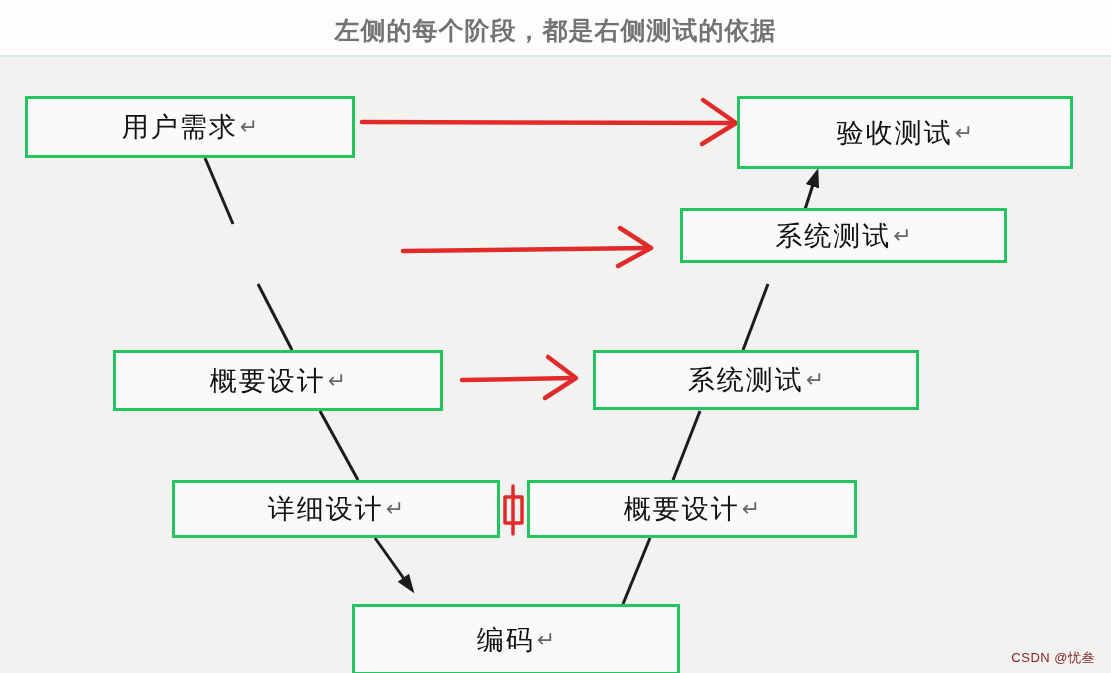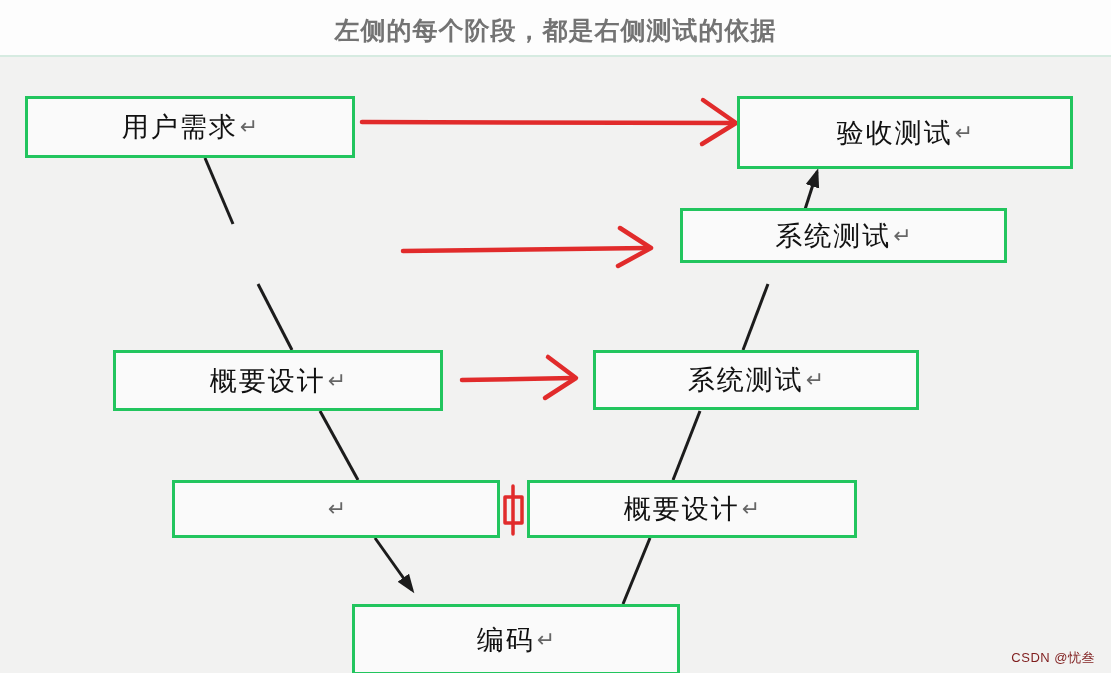--- a/index.html
+++ b/index.html
@@ -114,20 +114,21 @@
       <span class="nm">↵</span>
   </div>
 
 
   <div class="node" style="left:113px;top:350px;width:330px;height:61px">
     <span class="nl">概要设计</span>
       <span class="nm">↵</span>
   </div>
 
   <div class="node" style="left:172px;top:480px;width:328px;height:58px">
+    <span class="nl">详细设计</span>
       <span class="nm">↵</span>
   </div>
 
   <div class="node" style="left:352px;top:604px;width:328px;height:71px">
     <span class="nl">编码</span>
       <span class="nm">↵</span>
   </div>
 
   <div class="node" style="left:527px;top:480px;width:330px;height:58px">
     <span class="nl">概要设计</span>

